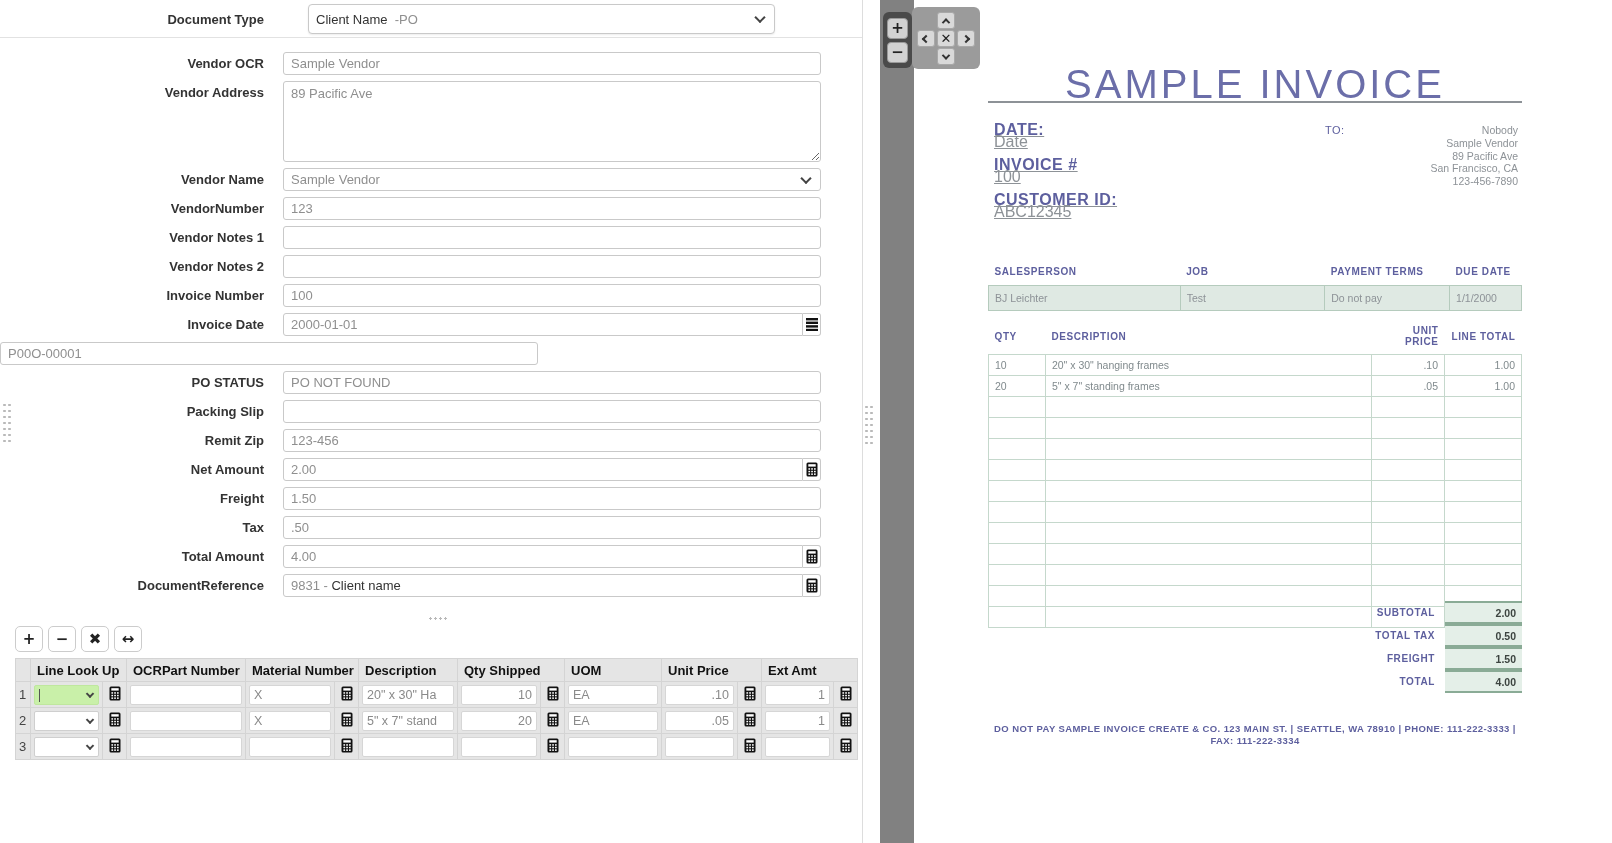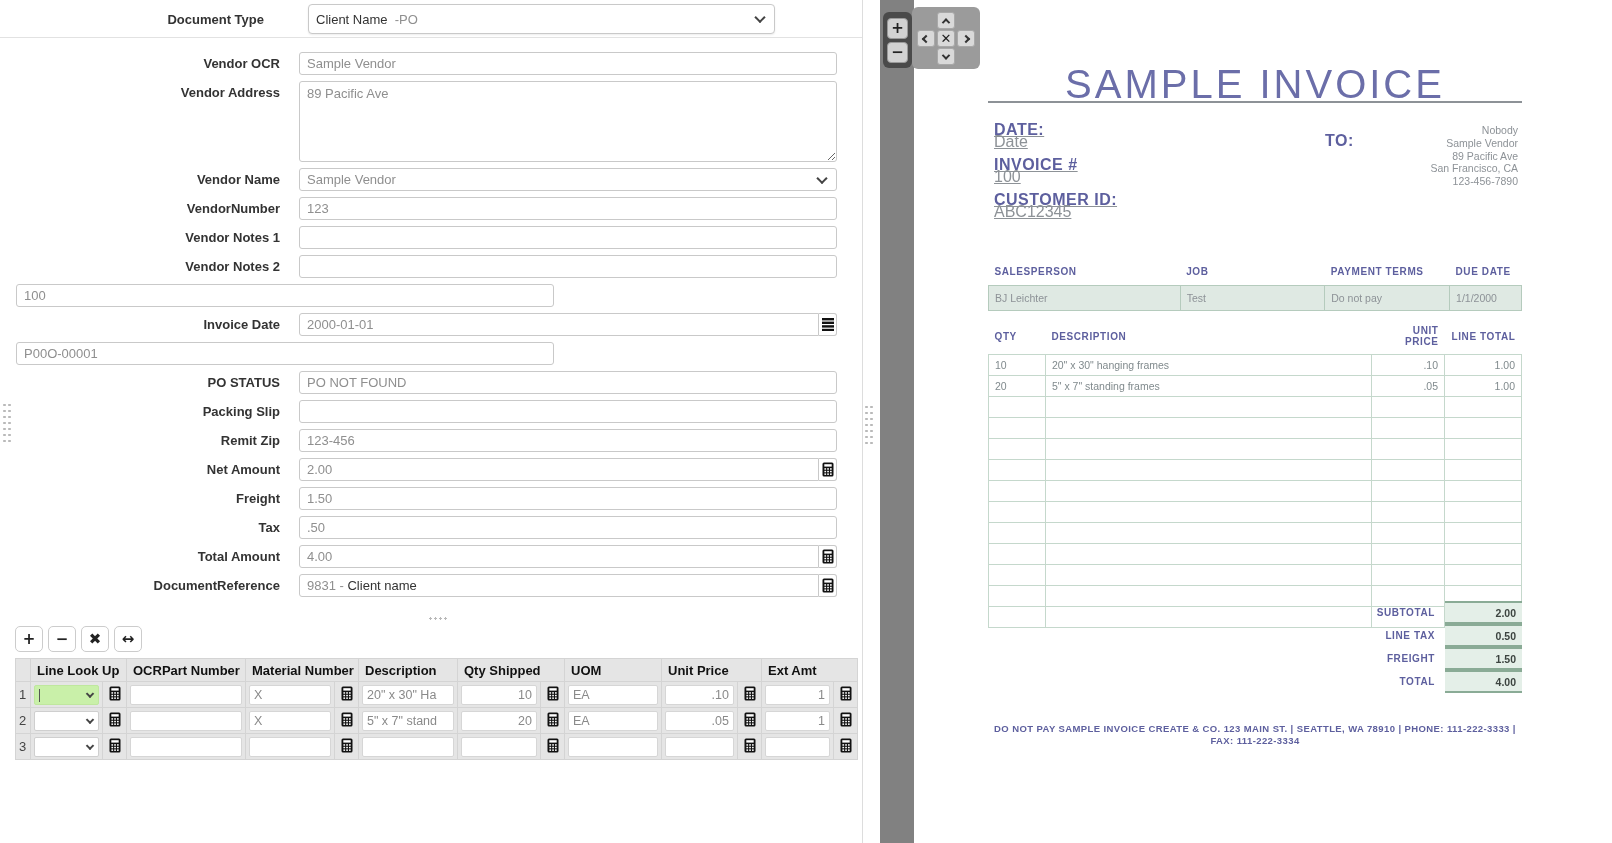--- a/index.html
+++ b/index.html
@@ -2,21 +2,21 @@
 <html><head>
 <meta charset="utf-8">
 <style>
   * { margin:0; padding:0; box-sizing:border-box; }
   html,body { width:1612px; height:843px; background:#fff; font-family:"Liberation Sans", sans-serif; overflow:hidden; }
 
   
   #left-panel { position:absolute; left:0; top:0; width:862px; height:843px; background:#fff; }
   .doc-type-row { position:absolute; left:0; top:4px; width:860px; display:flex; align-items:center; }
   .top-sep { position:absolute; left:0; top:37px; width:862px; height:1px; background:#e2e2e2; }
-  .form-rows { position:absolute; left:16px; top:52px; width:860px; }
+  .form-rows { position:absolute; left:0; top:52px; width:860px; }
   .frow { display:flex; align-items:center; margin-bottom:6px; height:23px; }
   .frow.tall { height:81px; align-items:flex-start; }
   .flabel { width:283px; text-align:right; padding-right:19px; font-size:13px; font-weight:bold; color:#333; line-height:23px; flex:none; }
   .fctrl { width:538px; display:flex; flex:none; }
   .tinput { width:100%; height:23px; border:1px solid #c9c9c9; border-radius:3px; padding:0 7px; font-size:13px; color:#8f8f8f; font-family:"Liberation Sans",sans-serif; background:#fff; outline:none; }
   textarea.tinput { height:81px; resize:both; padding-top:4px; }
   .fakesel { position:relative; height:23px; border:1px solid #c9c9c9; border-radius:3px; background:#fff; display:flex; align-items:center; padding:0 24px 0 7px; font-size:13px; width:100%; cursor:default; }
   .fakesel .primary { color:#333; }
   .fakesel .secondary { color:#8f8f8f; white-space:pre; }
   .doc-sel { width:467px; height:30px; border-radius:4px; box-shadow:0 1px 2px rgba(0,0,0,.08); }
@@ -65,21 +65,21 @@
   .pchev.right { transform:rotate(-45deg); }
   .pbtn.x { font-size:13px; font-weight:bold; color:#222; font-family:"DejaVu Sans",sans-serif; }
 
   
   #invoice { position:absolute; left:985px; top:0; width:540px; height:843px; background:#fff; color:#8d9297; }
   .inv-title { position:absolute; left:0; top:62px; width:540px; text-align:center; font-size:40px; letter-spacing:3px; color:#6b6ea9; font-weight:400; }
   .inv-rule { position:absolute; left:3px; top:101px; width:534px; height:2px; background:#8d9297; }
   .inv-meta { position:absolute; left:9px; top:124px; font-size:16px; line-height:12px;text-decoration:underline; }
   .meta-label { color:#5d5f9e; font-weight:bold; letter-spacing:.5px; }
   .meta-value { color:#8d9297; margin-bottom:11px; }
-  .inv-to-label { position:absolute; left:340px; top:132px; font-size:16px; font-weight:bold; color:#5d5f9e; letter-spacing:.5px; }
+  .inv-to-label { position:absolute; left:340px; top:124px; font-size:11px; font-weight:normal; color:#5d5f9e; letter-spacing:.5px; }
   .inv-to { position:absolute; right:7px; top:124px; text-align:right; font-size:10.5px; line-height:12.8px; color:#8d9297; }
   .info-table { position:absolute; left:3px; top:263px; width:534px; border-collapse:collapse; font-size:10.5px; }
   .info-table th { color:#5d5f9e; font-weight:bold; text-align:left; letter-spacing:.6px; padding:3px 6px 8px 6px; font-size:10px; }
   .info-table td { background:#dfe9e3; border:1px solid #b5cbbd; color:#8d9297; padding:6px 6px; height:22px; }
   .items-table { position:absolute; left:3px; top:320px; width:534px; border-collapse:collapse; font-size:10.5px;padding-left:31px; }
   .items-table th { color:#5d5f9e; font-weight:bold; text-align:left; letter-spacing:.6px; padding:5px 6px 7px 6px; font-size:10px; }
   .items-table th.r, .items-table td.r { text-align:right; }
   .items-table td { border:1px solid #c5d8cc; color:#808a8d; padding:2px 6px; height:21px; background:#fff; }
   .totals { position:absolute; left:3px; top:601px; width:534px; font-size:10px; }
   .trow { display:flex; justify-content:flex-end; align-items:stretch; height:23px; }
@@ -145,20 +145,21 @@
     </div>
 
     <div class="frow">
       <div class="flabel">Vendor Notes 2</div>
       <div class="fctrl">
           <input class="tinput" value="" style="">
         </div>
     </div>
 
     <div class="frow">
+      <div class="flabel">Invoice Number</div>
       <div class="fctrl">
           <input class="tinput" value="100" style="">
         </div>
     </div>
 
     <div class="frow withbtn">
       <div class="flabel">Invoice Date</div>
       <div class="fctrl">
         <input class="tinput" value="2000-01-01" style="">
         <button class="sidebtn">
@@ -812,21 +813,21 @@
         </tr>
   </tbody>
     </table>
 
   <div class="totals">
     <div class="trow">
       <div class="tlabel">SUBTOTAL</div>
       <div class="tval">2.00</div>
     </div>
     <div class="trow">
-      <div class="tlabel">LINE TAX</div>
+      <div class="tlabel">TOTAL TAX</div>
       <div class="tval">0.50</div>
     </div>
     <div class="trow">
       <div class="tlabel">FREIGHT</div>
       <div class="tval">1.50</div>
     </div>
     <div class="trow">
       <div class="tlabel">TOTAL</div>
       <div class="tval">4.00</div>
     </div>

